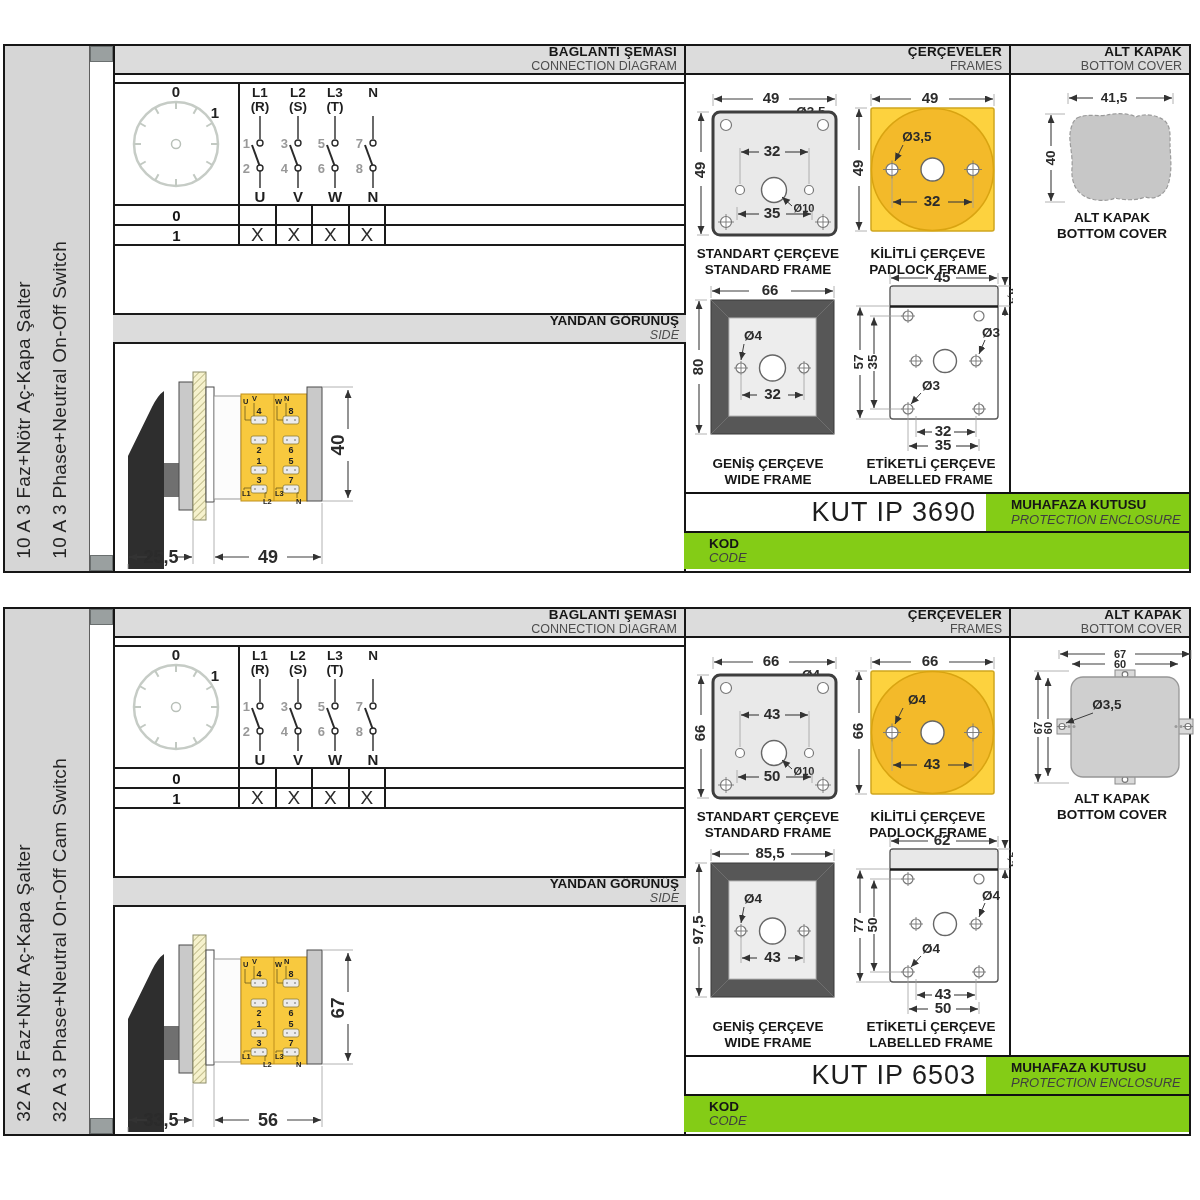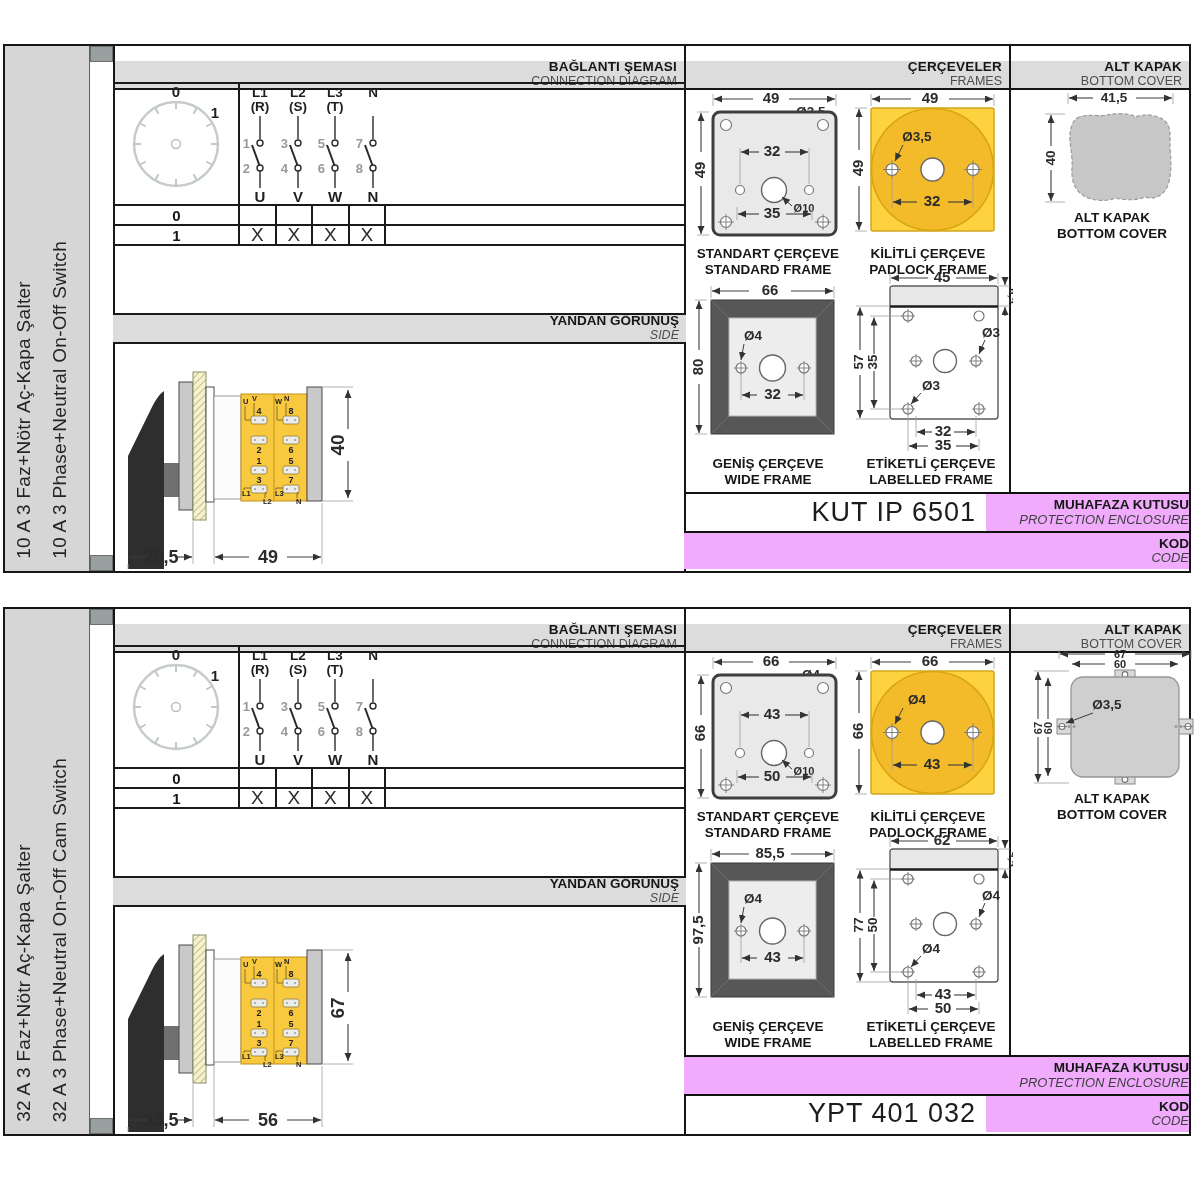--- a/index.html
+++ b/index.html
@@ -6,39 +6,39 @@
   body{width:1200px;height:1200px;position:relative;font-family:"Liberation Sans",sans-serif;}
   .panel{position:absolute;left:3px;width:1188px;height:529px;border:2px solid #161616;background:#fff;box-sizing:border-box;}
   .abs{position:absolute;}
   .sidebar{left:0;top:0;width:85px;height:100%;background:#d6d6d6;border-right:1px solid #5f5f5f;box-sizing:border-box;}
   .vtext{position:absolute;bottom:12px;writing-mode:vertical-rl;transform:rotate(180deg);font-size:19px;color:#242424;white-space:nowrap;letter-spacing:.3px;}
   .vt1{left:8px;} .vt2{left:44px;}
   .strip{left:85px;top:0;width:23px;height:100%;background:#fff;}
   .sq{position:absolute;left:0;width:23px;height:16px;background:#9aa0a0;border:1px solid #6a6f6f;box-sizing:border-box;}
   .sq.b{bottom:0;} .sq.t{top:0;}
   .vl{position:absolute;width:2px;background:#161616;}
-  .hcell{position:absolute;top:15px;height:29px;background:#dcdcdc;border-bottom:2px solid #161616;box-sizing:border-box;display:flex;flex-direction:column;justify-content:center;align-items:flex-end;padding-right:7px;line-height:1.08;}
+  .hcell{position:absolute;top:0;height:29px;background:#dcdcdc;border-bottom:2px solid #161616;box-sizing:border-box;display:flex;flex-direction:column;justify-content:center;align-items:flex-end;padding-right:7px;line-height:1.08;}
   .hcell .tr{font-weight:bold;font-size:13.5px;color:#161616;letter-spacing:.2px;}
   .hcell .en{font-size:12.5px;color:#4d4d4d;}
   .diagbox{left:108px;top:36px;width:573px;height:124px;border:2px solid #1a1a1a;box-sizing:border-box;}
   .diagdiv{left:123px;top:0;width:2px;height:120px;background:#1a1a1a;}
   .swtable{left:108px;top:158px;width:573px;height:42px;border:2px solid #1a1a1a;box-sizing:border-box;display:flex;flex-direction:column;}
   .swrow{display:flex;flex:1;min-height:0;}
   .swrow.r0{border-bottom:2px solid #1a1a1a;}
   .swlab{width:125px;border-right:2px solid #1a1a1a;box-sizing:border-box;display:flex;align-items:center;justify-content:center;font-weight:bold;font-size:15px;color:#161616;}
   .swc{width:36.5px;border-right:2px solid #1a1a1a;box-sizing:border-box;display:flex;align-items:center;justify-content:center;font-size:19px;color:#2b2b2b;}
   .swwide{flex:1;}
   .sbar{left:108px;top:267px;width:573px;height:31px;background:#dcdcdc;border-top:2px solid #1a1a1a;border-bottom:2px solid #1a1a1a;box-sizing:border-box;display:flex;flex-direction:column;justify-content:center;align-items:flex-end;padding-right:7px;line-height:1.08;}
   .sbar .tr{font-weight:bold;font-size:13.5px;color:#161616;}
   .sbar .en{font-style:italic;font-size:12.5px;color:#4d4d4d;}
   .cap{position:absolute;text-align:center;font-weight:bold;color:#161616;font-size:13.5px;line-height:1.15;}
   .codes{left:679px;top:446px;width:505px;height:77px;display:flex;flex-direction:column;}
   .crow{display:flex;border-top:2px solid #111;flex:1;}
   .cval{width:302px;display:flex;align-items:center;justify-content:flex-end;padding-right:10px;box-sizing:border-box;font-size:27px;color:#1c1c1c;letter-spacing:1px;}
-  .clab{flex:1;background:#f0abfc;display:flex;flex-direction:column;justify-content:center;padding-left:12px;line-height:1.12;text-align:right;}
+  .clab{flex:1;background:#84cc16;display:flex;flex-direction:column;justify-content:center;padding-left:25px;line-height:1.12;}
   .clab .tr{font-weight:bold;font-size:13.5px;color:#161616;}
   .clab .en{font-style:italic;font-size:13px;color:#3f3f3f;}
   svg text{font-family:"Liberation Sans",sans-serif;}
   .dl{stroke:#3c3c3c;stroke-width:1.1;marker-end:url(#ah);}
   .ext{stroke:#9e9e9e;stroke-width:.8;}
   .ldr{stroke:#3c3c3c;stroke-width:1;marker-end:url(#ah);}
   .dt{fill:#2b2b2b;font-weight:bold;font-size:15px;text-anchor:middle;}
   .dts{font-size:13.5px;} .dtx{font-size:11px;}
   .hole{fill:#fff;stroke:#777;stroke-width:1.2;}
   .hole2{fill:#fff;stroke:#666;stroke-width:1.4;}
@@ -483,21 +483,21 @@
           <div>BOTTOM COVER</div>
     </div>
   </div>
 
   
   
 
   
   <div class="abs codes">
     <div class="crow">
-      <div class="cval">KUT IP 6501</div>
+      <div class="cval">KUT IP 3690</div>
       <div class="clab">
         <span class="tr">MUHAFAZA KUTUSU</span>
         <span class="en">PROTECTION ENCLOSURE</span>
       </div>
     </div>
     <div class="crow">
       <div class="clab">
         <span class="tr">KOD</span>
         <span class="en">CODE</span>
       </div>
@@ -940,27 +940,27 @@
     </svg>
     <div class="cap" style="left:1032px;top:182px;width:150px;">
       <div>ALT KAPAK</div>
           <div>BOTTOM COVER</div>
     </div>
   </div>
 
   
   <div class="abs codes">
     <div class="crow">
+      <div class="cval">KUT IP 6503</div>
       <div class="clab">
         <span class="tr">MUHAFAZA KUTUSU</span>
         <span class="en">PROTECTION ENCLOSURE</span>
       </div>
     </div>
     <div class="crow">
-      <div class="cval">YPT 401 032</div>
       <div class="clab">
         <span class="tr">KOD</span>
         <span class="en">CODE</span>
       </div>
     </div>
   </div>
 
 </div>
 </div>
 

